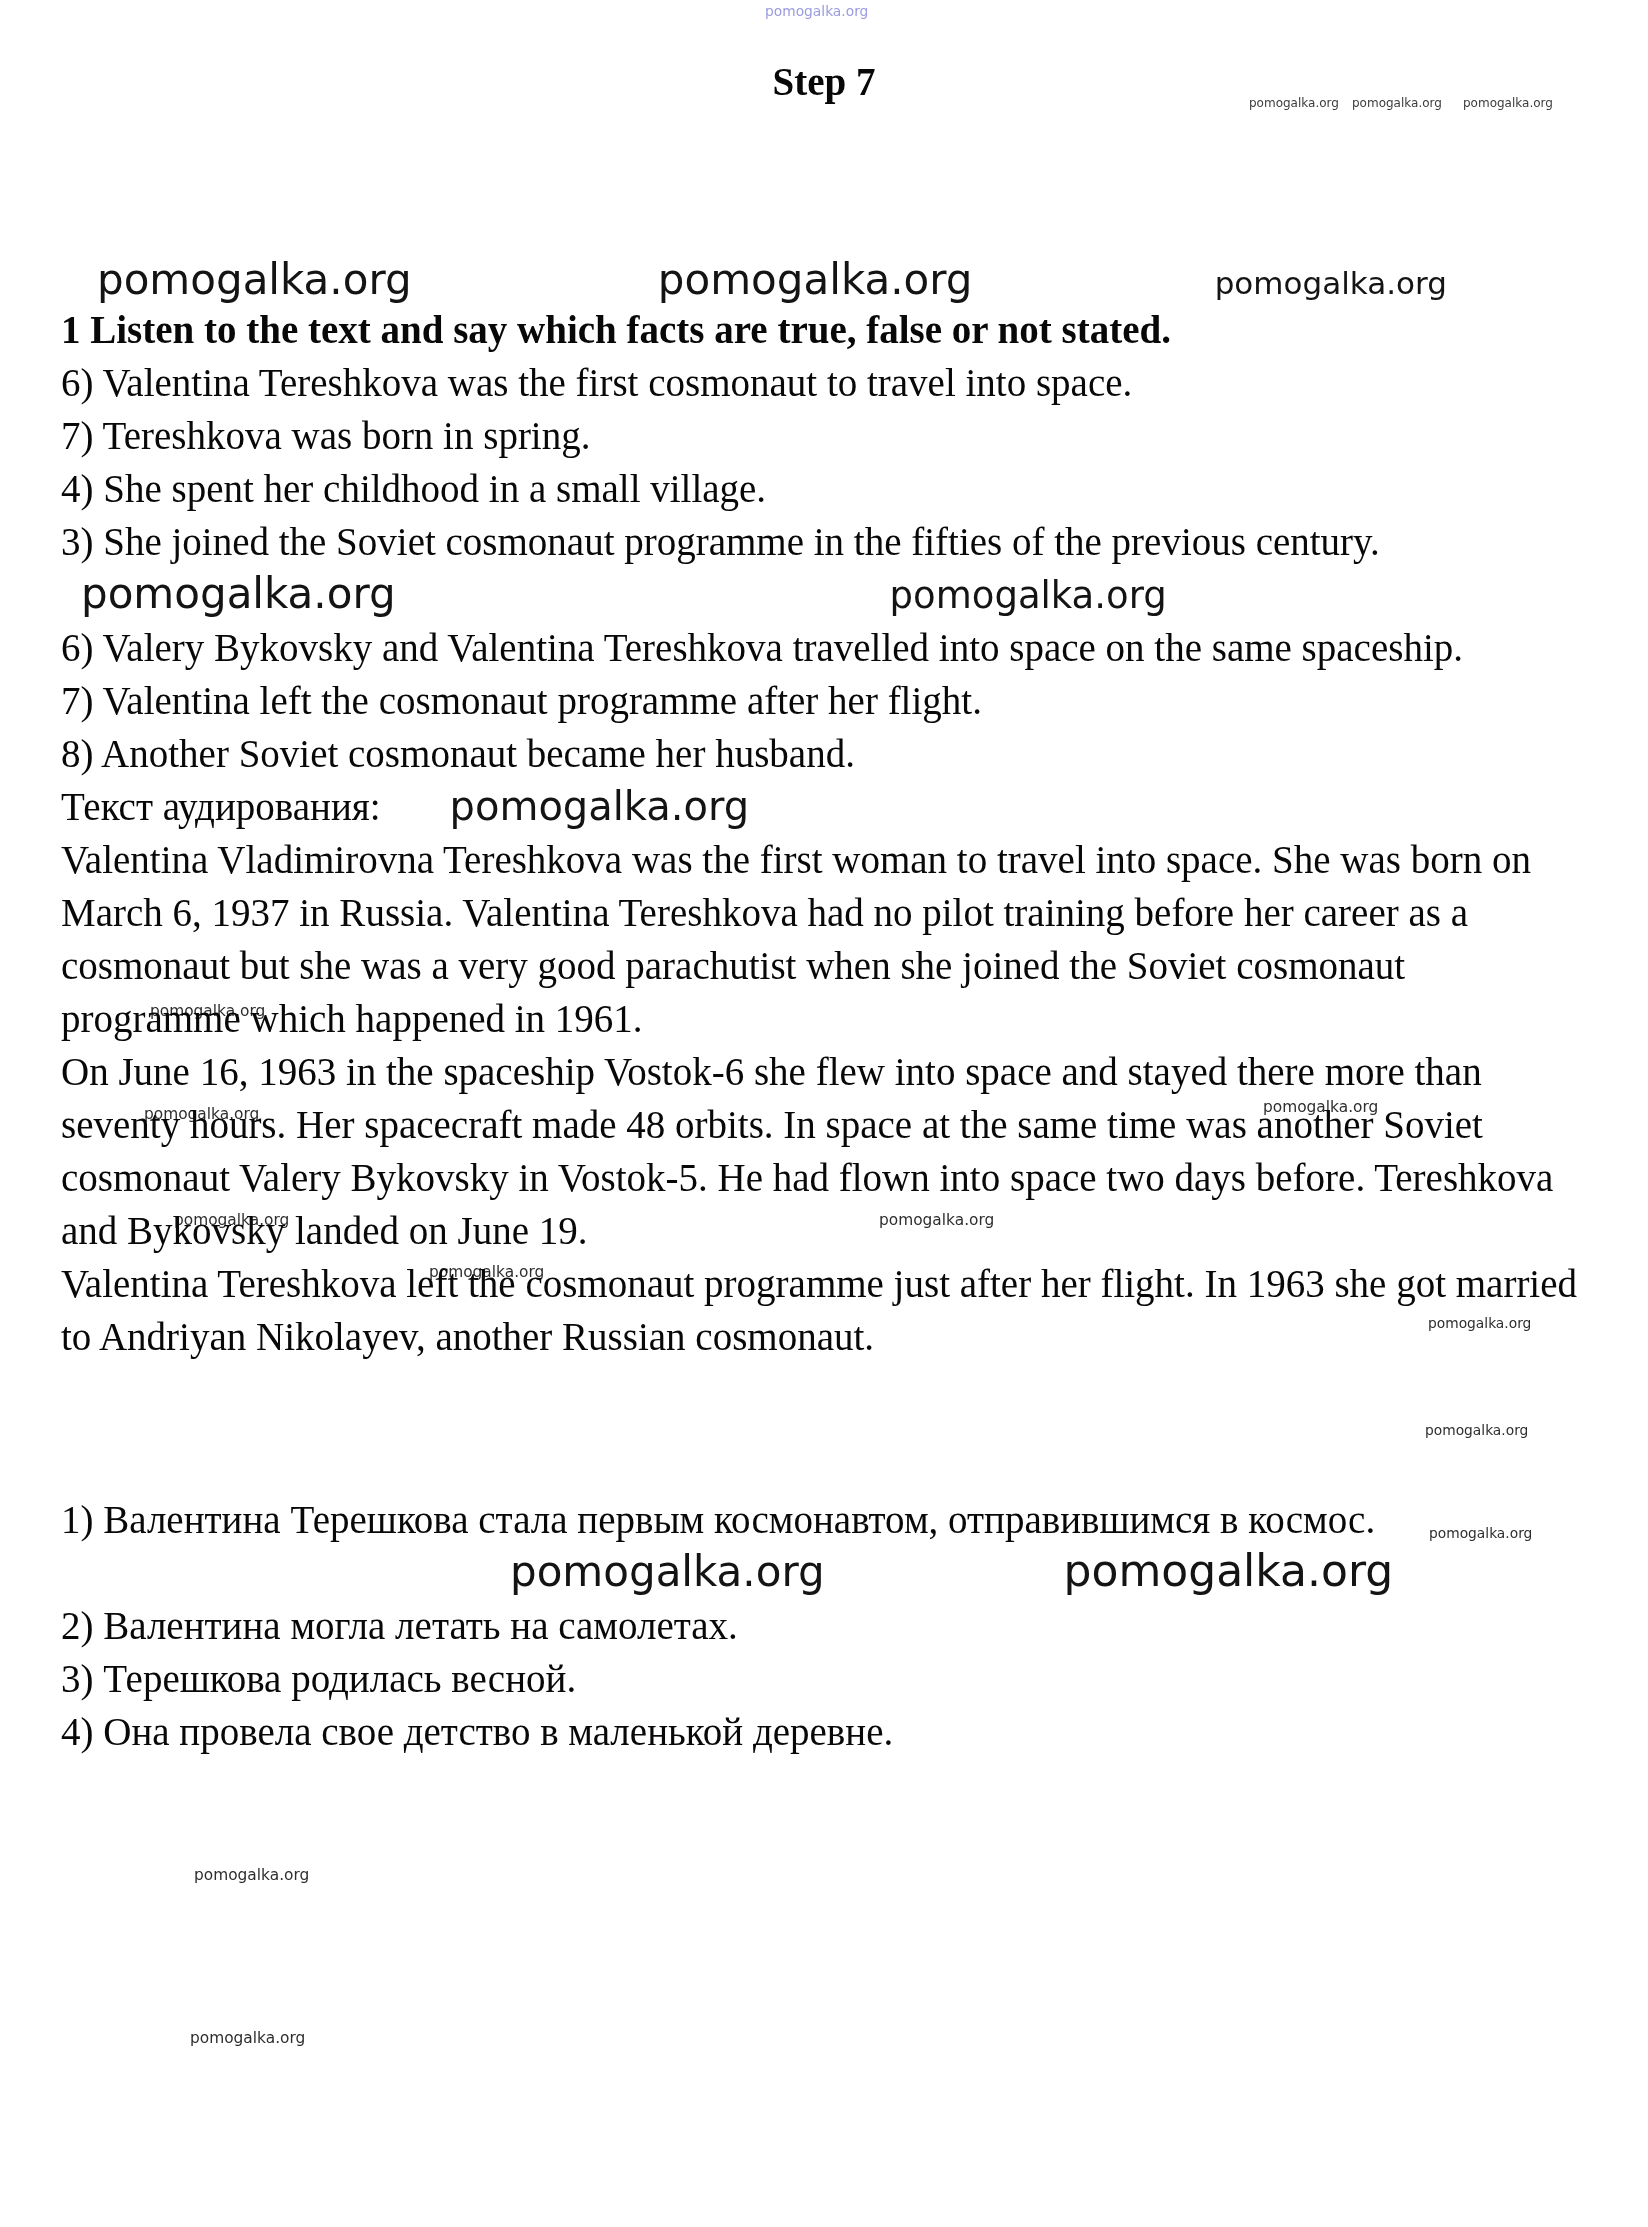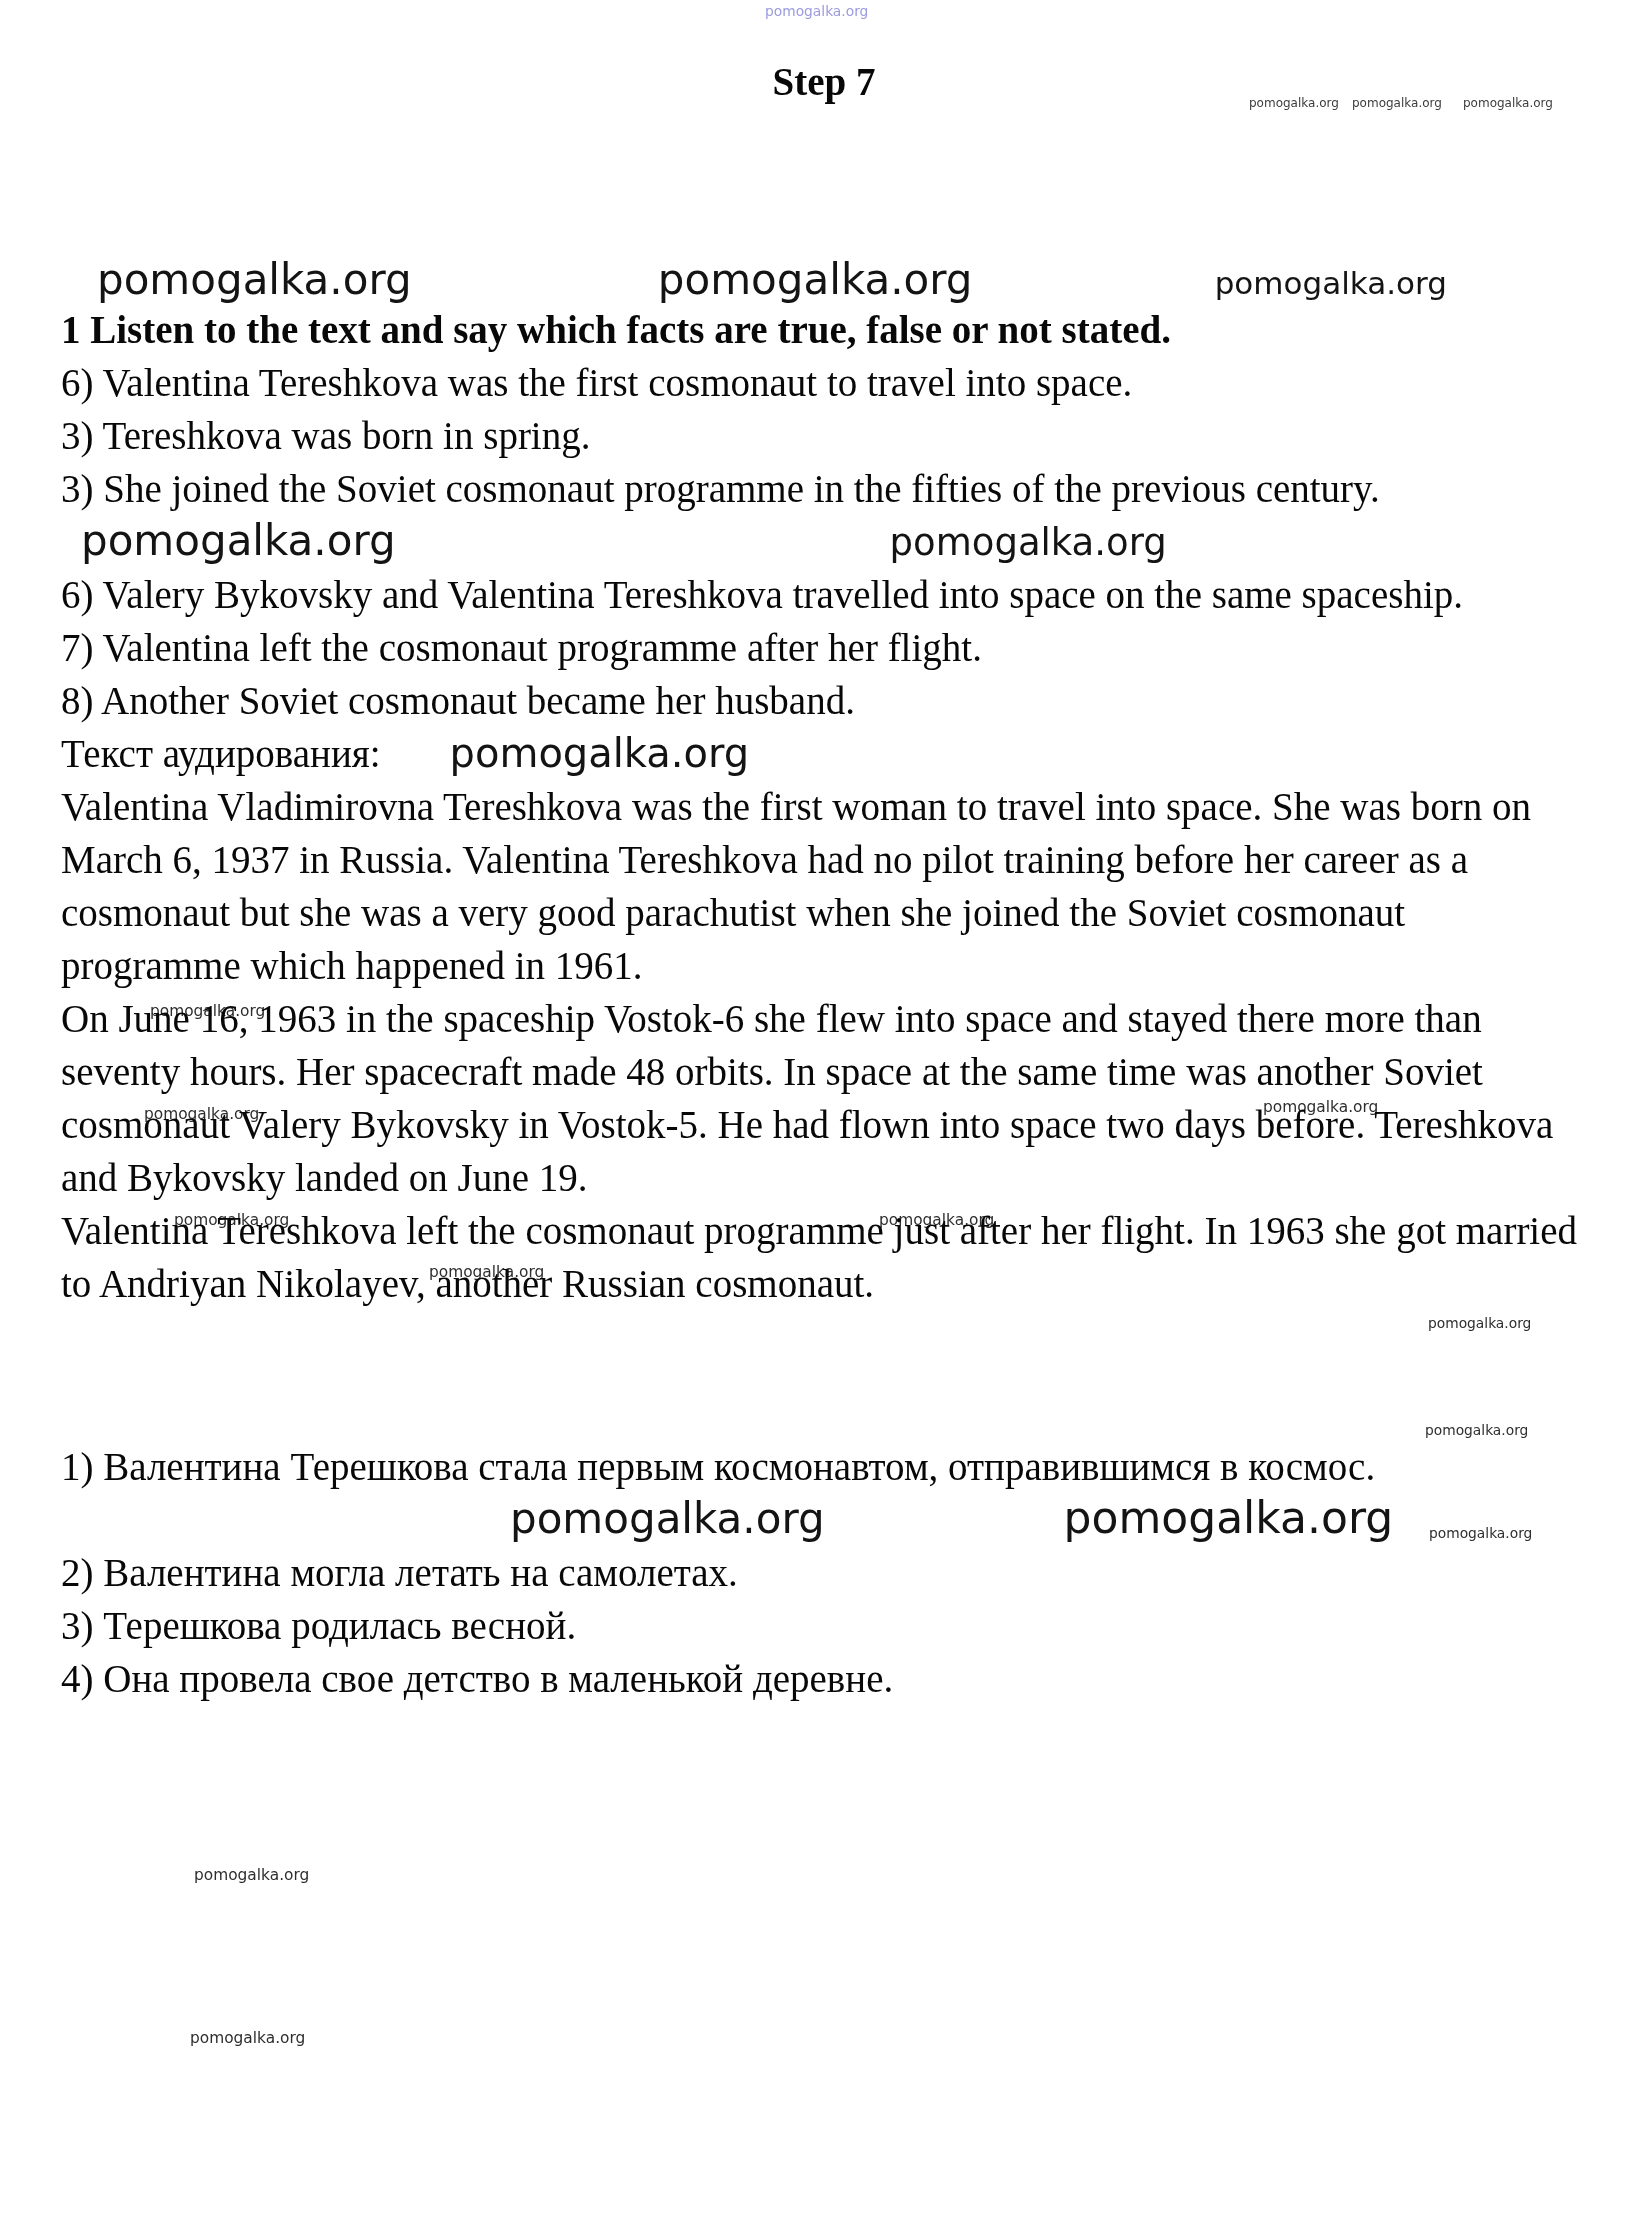--- a/index.html
+++ b/index.html
@@ -73,21 +73,22 @@
     <div class="wm-row">
       <span class="wm wm-big" style="margin-left:36px;font-size:42px">pomogalka.org</span>
       <span class="wm wm-big" style="margin-left:243px;font-size:42px">pomogalka.org</span>
       <span class="wm wm-med" style="margin-left:239px">pomogalka.org</span>
     </div>
 
     <section>
       <p class="heading">1 Listen to the text and say which facts are true, false or not stated.</p>
 
       <p><span>6) Valentina Tereshkova was the first cosmonaut to travel into space.</span></p>
-      <p><span>3) Tereshkova was born in spring.</span></p>
+      <p><span>7) Tereshkova was born in spring.</span></p>
+      <p><span>4) She spent her childhood in a small village.</span></p>
       <p><span>3) She joined the Soviet cosmonaut programme in the fifties of the previous century.</span><span class="wm wm-big" style="margin-left:20px;font-size:42px">pomogalka.org</span><span class="wm wm-big2" style="margin-left:494px">pomogalka.org</span></p>
       <p><span>6) Valery Bykovsky and Valentina Tereshkova travelled into space on the same spaceship.</span></p>
       <p><span>7) Valentina left the cosmonaut programme after her flight.</span></p>
       <p><span>8) Another Soviet cosmonaut became her husband.</span></p>
 
       <p><span>Текст аудирования:</span><span class="wm wm-big" style="margin-left:69px">pomogalka.org</span></p>
 
       <p>Valentina Vladimirovna Tereshkova was the first woman to travel into space. She was born on March 6, 1937 in Russia. Valentina Tereshkova had no pilot training before her career as a cosmonaut but she was a very good parachutist when she joined the Soviet cosmonaut programme which happened in 1961.</p>
       <p>On June 16, 1963 in the spaceship Vostok-6 she flew into space and stayed there more than seventy hours. Her spacecraft made 48 orbits. In space at the same time was another Soviet cosmonaut Valery Bykovsky in Vostok-5. He had flown into space two days before. Tereshkova and Bykovsky landed on June 19.</p>
       <p>Valentina Tereshkova left the cosmonaut programme just after her flight. In 1963 she got married to Andriyan Nikolayev, another Russian cosmonaut.</p>

